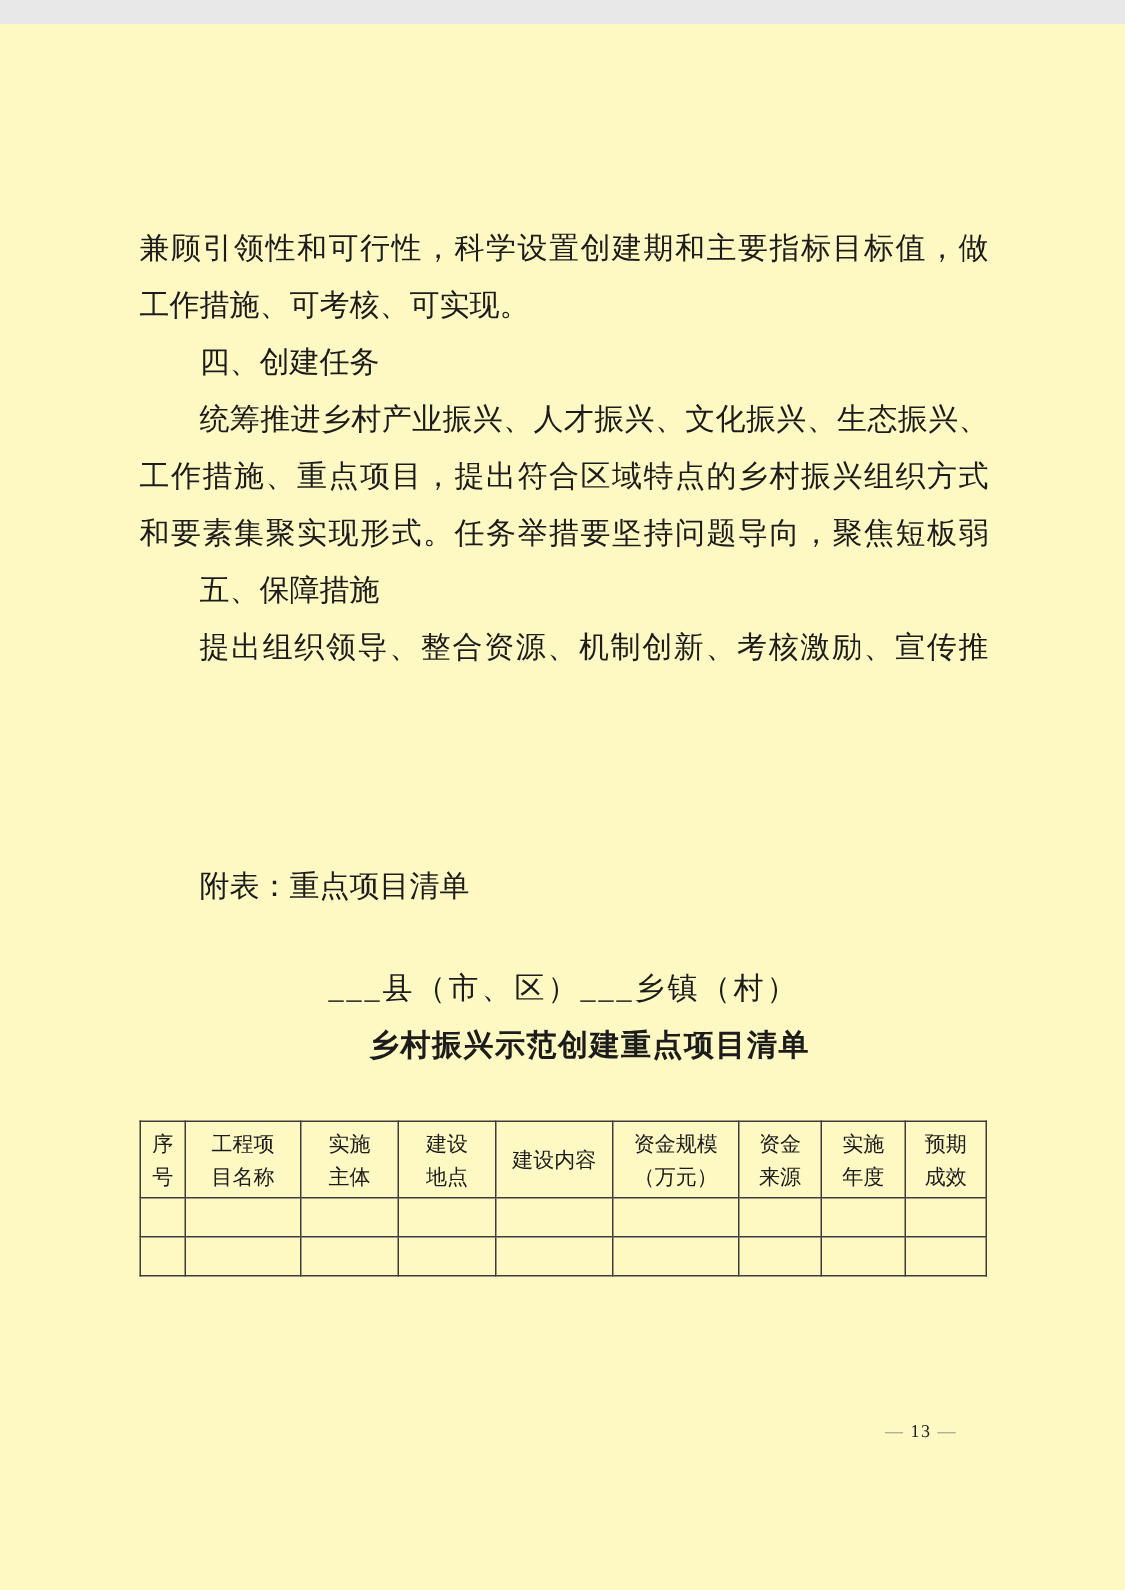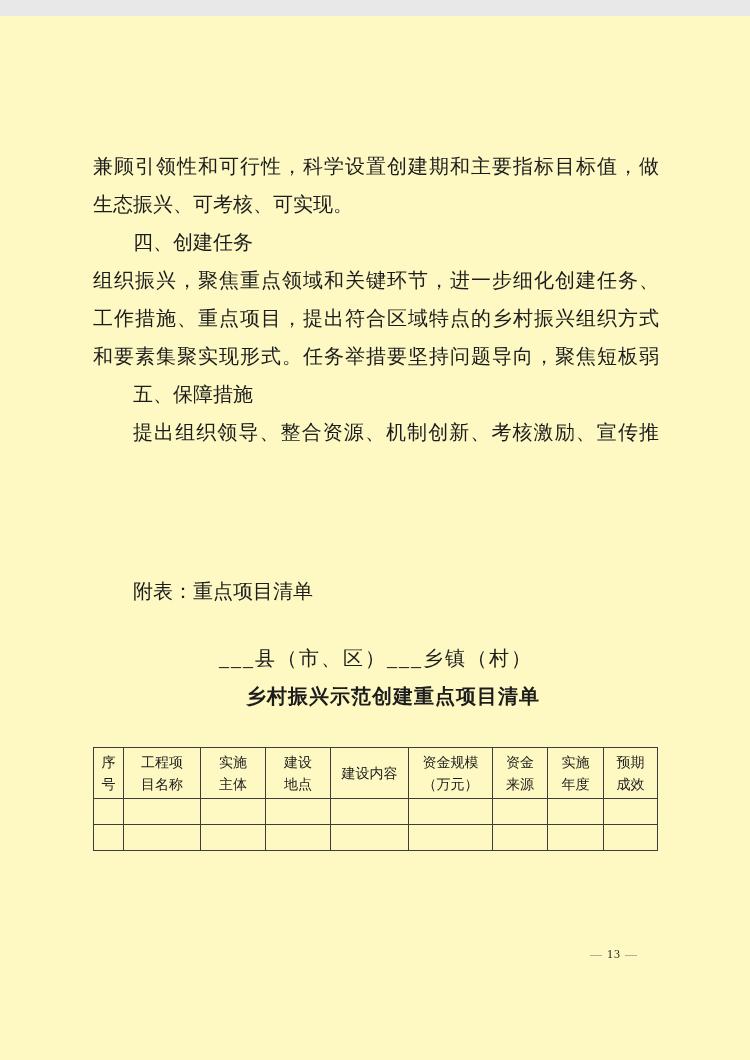--- a/index.html
+++ b/index.html
@@ -92,23 +92,23 @@
   }
   .page-number .dash { color: #8a8a8a; }
 </style>
 </head>
 <body>
 
 <div class="page">
 
   <div class="body-text">
     <div class="line justify">兼顾引领性和可行性，科学设置创建期和主要指标目标值，做</div>
-    <div class="line">生态振兴、可考核、可实现。</div>
+    <div class="line">工作措施、可考核、可实现。</div>
     <div class="line indent">四、创建任务</div>
-    <div class="line justify">组织振兴，聚焦重点领域和关键环节，进一步细化创建任务、</div>
+    <div class="line indent justify">统筹推进乡村产业振兴、人才振兴、文化振兴、生态振兴、</div>
     <div class="line justify">工作措施、重点项目，提出符合区域特点的乡村振兴组织方式</div>
     <div class="line justify">和要素集聚实现形式。任务举措要坚持问题导向，聚焦短板弱</div>
     <div class="line indent">五、保障措施</div>
     <div class="line indent justify">提出组织领导、整合资源、机制创新、考核激励、宣传推</div>
   </div>
 
   <div class="attachment-note">附表：重点项目清单</div>
 
   <div class="title1">___县（市、区）___乡镇（村）</div>
   <div class="title2">乡村振兴示范创建重点项目清单</div>

